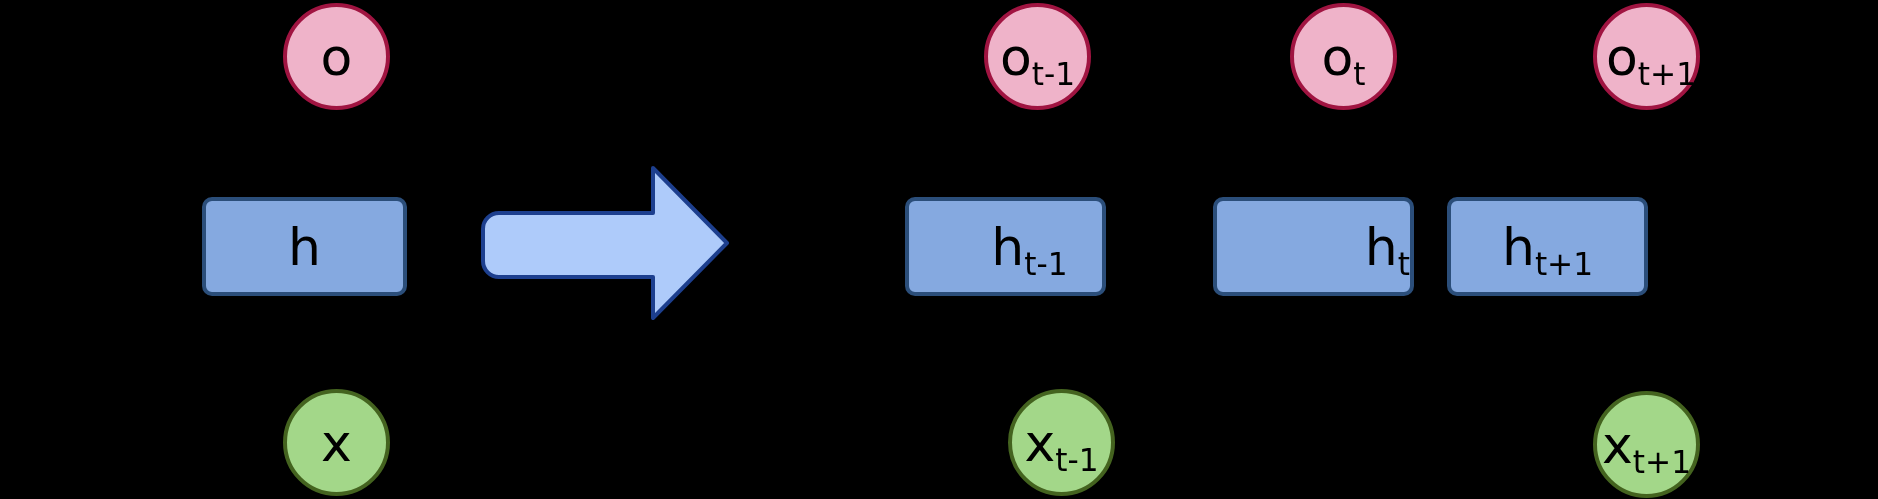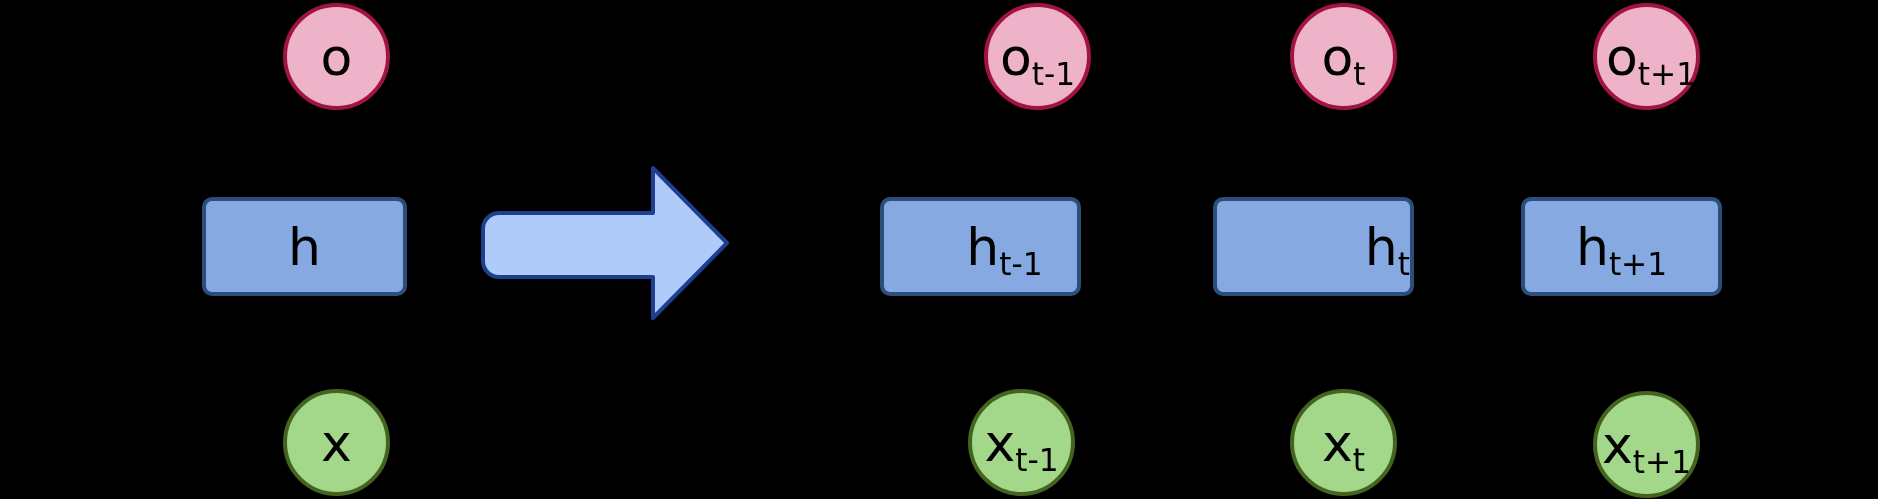--- a/index.html
+++ b/index.html
@@ -75,45 +75,42 @@
 
   <svg class="arrow-svg" width="256" height="166" viewBox="478 160 256 166" aria-hidden="true">
     <path class="arrow-shape" d="M 653 213 L 653 168 L 727 243 L 653 318 L 653 277 L 499 277
              A 16 16 0 0 1 483 261 L 483 229 A 16 16 0 0 1 499 213 Z"></path>
   </svg>
 
   <div class="node circle out" style="left:984px;top:3px;text-align:right;">
     <span class="lbl"><span>o</span><span class="sub">t-1</span></span>
   </div>
 
-  <div class="node rect hid" style="left:880px;top:197px;padding-left:48px;">
+  <div class="node rect hid" style="left:905px;top:197px;padding-left:48px;">
     <span class="lbl"><span>h</span><span class="sub">t-1</span></span>
   </div>
 
-  <div class="node circle inp" style="left:968px;top:389px;">
+  <div class="node circle inp" style="left:1008px;top:389px;">
     <span class="lbl"><span>x</span><span class="sub">t-1</span></span>
   </div>
 
   <div class="node circle out" style="left:1290px;top:3px;">
     <span class="lbl"><span>o</span><span class="sub">t</span></span>
   </div>
 
   <div class="node rect hid" style="left:1213px;top:197px;justify-content:flex-end;">
     <span class="lbl"><span>h</span><span class="sub">t</span></span>
   </div>
 
-  <div class="node circle inp" style="left:1290px;top:389px;">
-    <span class="lbl"><span>x</span><span class="sub">t</span></span>
-  </div>
 
   <div class="node circle out" style="left:1593px;top:3px;justify-content:flex-end;">
     <span class="lbl"><span>o</span><span class="sub">t+1</span></span>
   </div>
 
-  <div class="node rect hid" style="left:1521px;top:197px;text-align:right;">
+  <div class="node rect hid" style="left:1447px;top:197px;text-align:right;">
     <span class="lbl"><span>h</span><span class="sub">t+1</span></span>
   </div>
 
   <div class="node circle inp" style="left:1593px;top:391px;">
     <span class="lbl"><span>x</span><span class="sub">t+1</span></span>
   </div>
 
 </div>
 
 </body></html>

